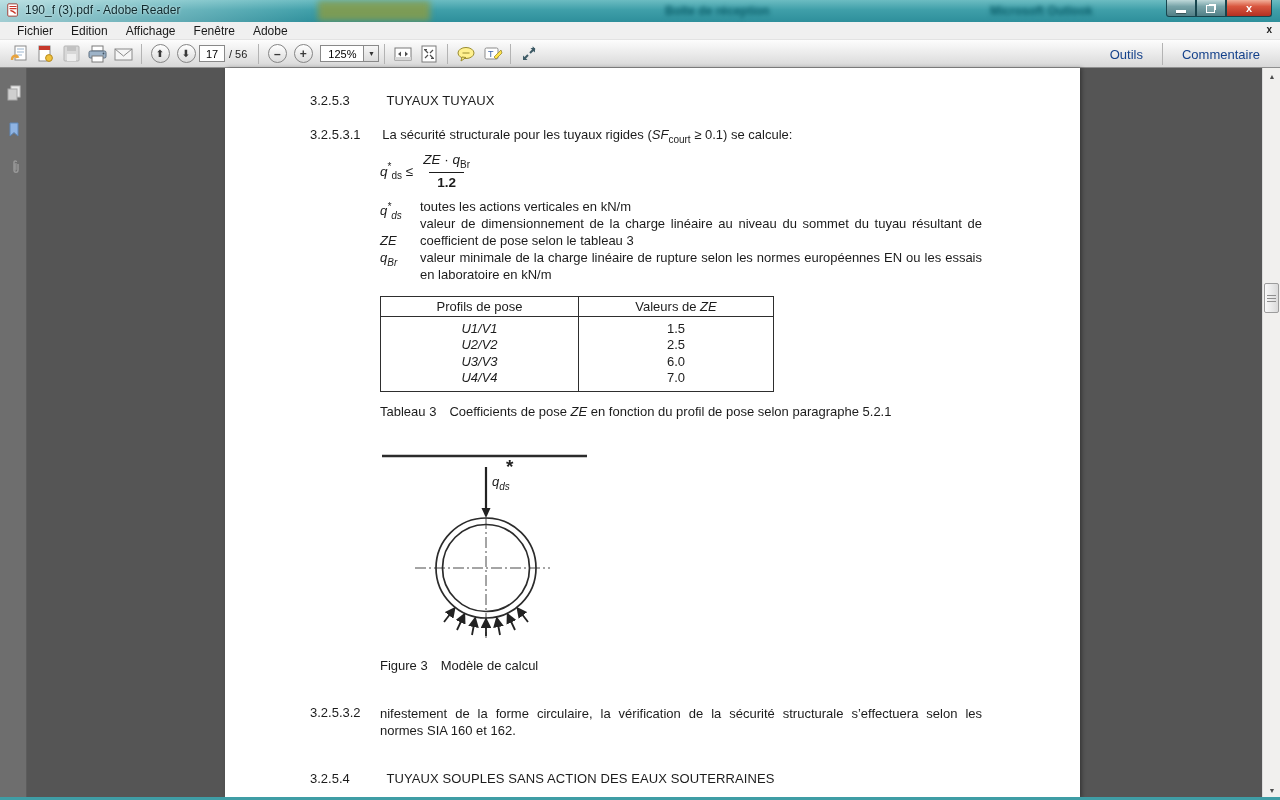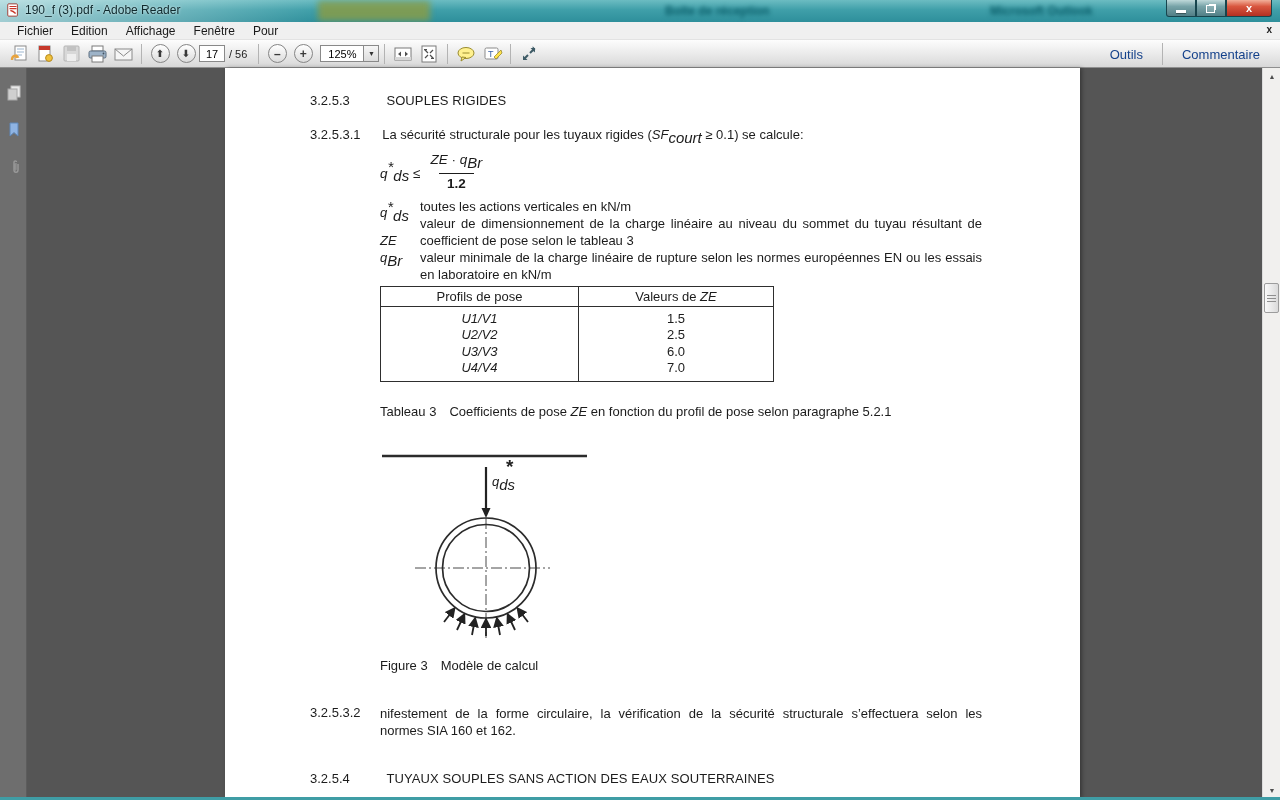--- a/index.html
+++ b/index.html
@@ -64,21 +64,21 @@
   
   .docarea { position:absolute; left:27px; top:68px; width:1235px; height:730px; background:#555; }
   .page { position:absolute; left:198px; top:0; width:855px; height:730px; background:#fff;
     box-shadow:2px 0 4px rgba(0,0,0,.35); color:#1c1c1c; font-size:13px; }
   
   .abs { position:absolute; }
   .num { font-size:13px; }
   .head { font-size:13px; letter-spacing:.1px; }
   .body-line { font-size:13px; line-height:17px; }
   .jl { text-align:justify; text-align-last:justify; }
-  sub.sm, sup.sm { font-size:15px; font-style:italic; }
+  sub.sm, sup.sm { font-size:10px; }
   .it { font-style:italic; }
 
   .formula { display:flex; align-items:center; gap:7px; font-size:13.5px; }
   .frac { display:inline-flex; flex-direction:column; align-items:center; }
   .frac .nume { padding:0 3px 2px 3px; }
   .frac .deno { border-top:1px solid #1c1c1c; padding:2px 8px 0 8px;font-weight:bold; }
 
   .defgrid { display:grid; grid-template-columns:40px 562px; row-gap:0; }
   .defterm { font-style:italic; }
 
@@ -137,21 +137,21 @@
           <span>x</span>
         </div>
     </div>
   </div>
 
   <div class="menubar">
     <span class="menu-item">Fichier</span>
     <span class="menu-item">Edition</span>
     <span class="menu-item">Affichage</span>
     <span class="menu-item">Fenêtre</span>
-    <span class="menu-item">Pour</span>
+    <span class="menu-item">Adobe</span>
     <span class="menubar-x">x</span>
   </div>
 
   <div class="toolbar">
     <div class="tbtn">
       <svg width="20" height="20" viewBox="0 0 20 20">
         <rect x="6" y="2" width="11" height="14" fill="#fff" stroke="#8a8a8a"></rect>
         <path d="M8 5h7M8 8h7M8 11h5" stroke="#9db6cf" stroke-width="1"></path>
         <path d="M3 16 C3 11,7 11,9 13" stroke="#e8a33d" stroke-width="2.4" fill="none"></path>
         <path d="M7 10 L10.5 13.5 L6 14.5 Z" fill="#e8a33d"></path>
@@ -279,21 +279,21 @@
         <path d="M9 5 L9 11.5 C9 12.6 8 12.6 8 11.5 L8 5.5" fill="none" stroke="#9a9a9a" stroke-width="1"></path>
       </svg>
     </div>
   </div>
 
   <div class="docarea">
     <div class="page">
 
       <div class="abs" style="left:85px; top:25px;">
         <span class="num">3.2.5.3</span>
-        <span class="head" style="margin-left:33px;">SOUPLES RIGIDES</span>
+        <span class="head" style="margin-left:33px;">TUYAUX TUYAUX</span>
       </div>
 
       <div class="abs" style="left:85px; top:58px;">
         <span class="num">3.2.5.3.1</span>
         <span class="body-line" style="margin-left:18px;"><span>La sécurité structurale pour les tuyaux rigides (</span><span class="it">SF</span><sub class="sm">court</sub><span> ≥ 0.1) se calcule:</span></span>
       </div>
 
       <div class="abs formula" style="left:155px; top:84px;">
         <span><span class="it">q</span><sup class="sm">*</sup><sub class="sm">ds</sub> <span>≤</span></span>
         <span class="frac">
@@ -312,21 +312,21 @@
         <div>
           <div class="body-line">coefficient de pose selon le tableau 3</div>
         </div>
         <div class="defterm body-line"><span>q</span><sub class="sm">Br</sub></div>
         <div>
           <div class="body-line jl">valeur minimale de la charge linéaire de rupture selon les normes européennes EN ou les essais</div>
           <div class="body-line">en laboratoire en kN/m</div>
         </div>
       </div>
 
-      <table class="ztable abs" style="left:155px; top:218px;">
+      <table class="ztable abs" style="left:155px; top:228px;">
         <tbody>
             <tr class="hrow">
           <td class="c1">Profils de pose</td>
           <td><span>Valeurs de </span><span class="it">ZE</span></td>
         </tr>
         <tr class="drow" style="height:20px;">
           <td class="c1 prof" style="padding-top:4px;">U1/V1</td>
           <td style="padding-top:4px;">1.5</td>
         </tr>
         <tr class="drow">

